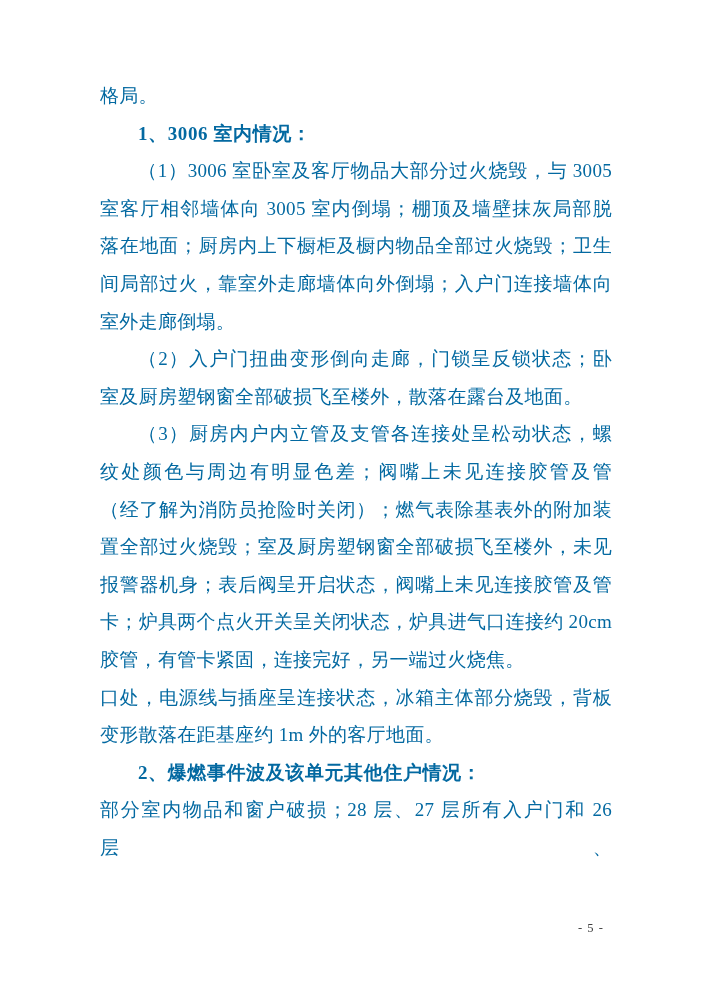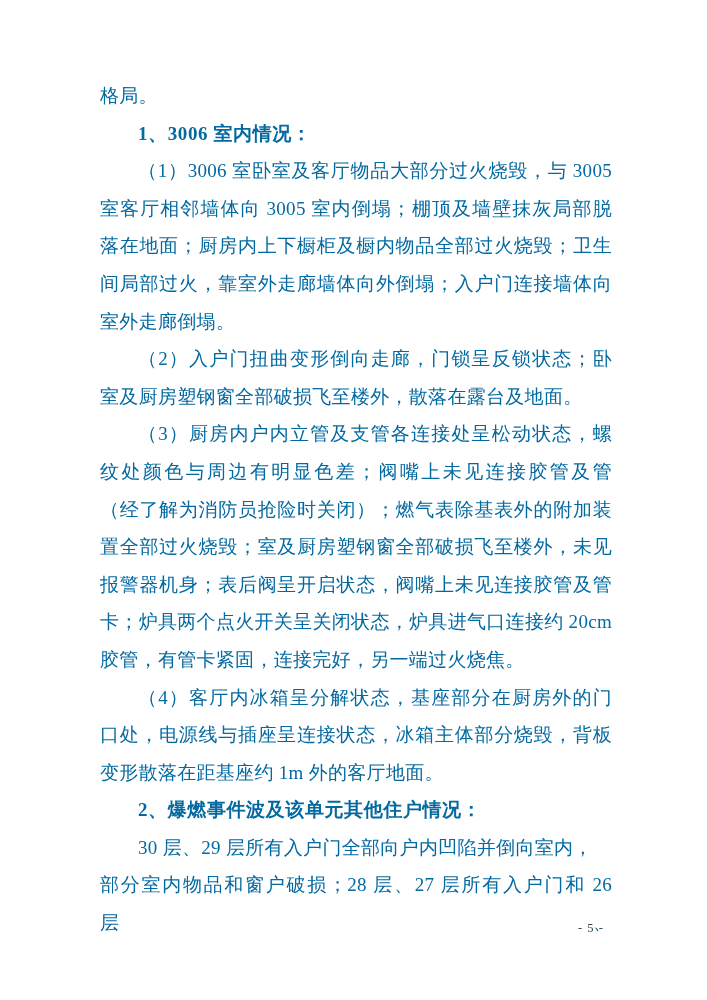--- a/index.html
+++ b/index.html
@@ -55,21 +55,19 @@
       <div class="line">室外走廊倒塌。</div>
       <div class="line indent stretch">（2）入户门扭曲变形倒向走廊，门锁呈反锁状态；卧</div>
       <div class="line">室及厨房塑钢窗全部破损飞至楼外，散落在露台及地面。</div>
       <div class="line indent stretch">（3）厨房内户内立管及支管各连接处呈松动状态，螺</div>
       <div class="line stretch">纹处颜色与周边有明显色差；阀嘴上未见连接胶管及管</div>
       <div class="line stretch">（经了解为消防员抢险时关闭）；燃气表除基表外的附加装</div>
       <div class="line stretch">置全部过火烧毁；室及厨房塑钢窗全部破损飞至楼外，未见</div>
       <div class="line stretch">报警器机身；表后阀呈开启状态，阀嘴上未见连接胶管及管</div>
       <div class="line stretch">卡；炉具两个点火开关呈关闭状态，炉具进气口连接约 20cm</div>
       <div class="line">胶管，有管卡紧固，连接完好，另一端过火烧焦。</div>
-      <div class="line indent stretch">（4）客厅内冰箱呈分解状态，基座部分在厨房外的门</div>
       <div class="line stretch">口处，电源线与插座呈连接状态，冰箱主体部分烧毁，背板</div>
       <div class="line">变形散落在距基座约 1m 外的客厅地面。</div>
       <div class="line heading indent">2、爆燃事件波及该单元其他住户情况：</div>
-      <div class="line indent">30 层、29 层所有入户门全部向户内凹陷并倒向室内，</div>
       <div class="line stretch">部分室内物品和窗户破损；28 层、27 层所有入户门和 26 层、</div>
     </div>
   <div class="page-number">- 5 -</div>
 </div>
 
 </body></html>

